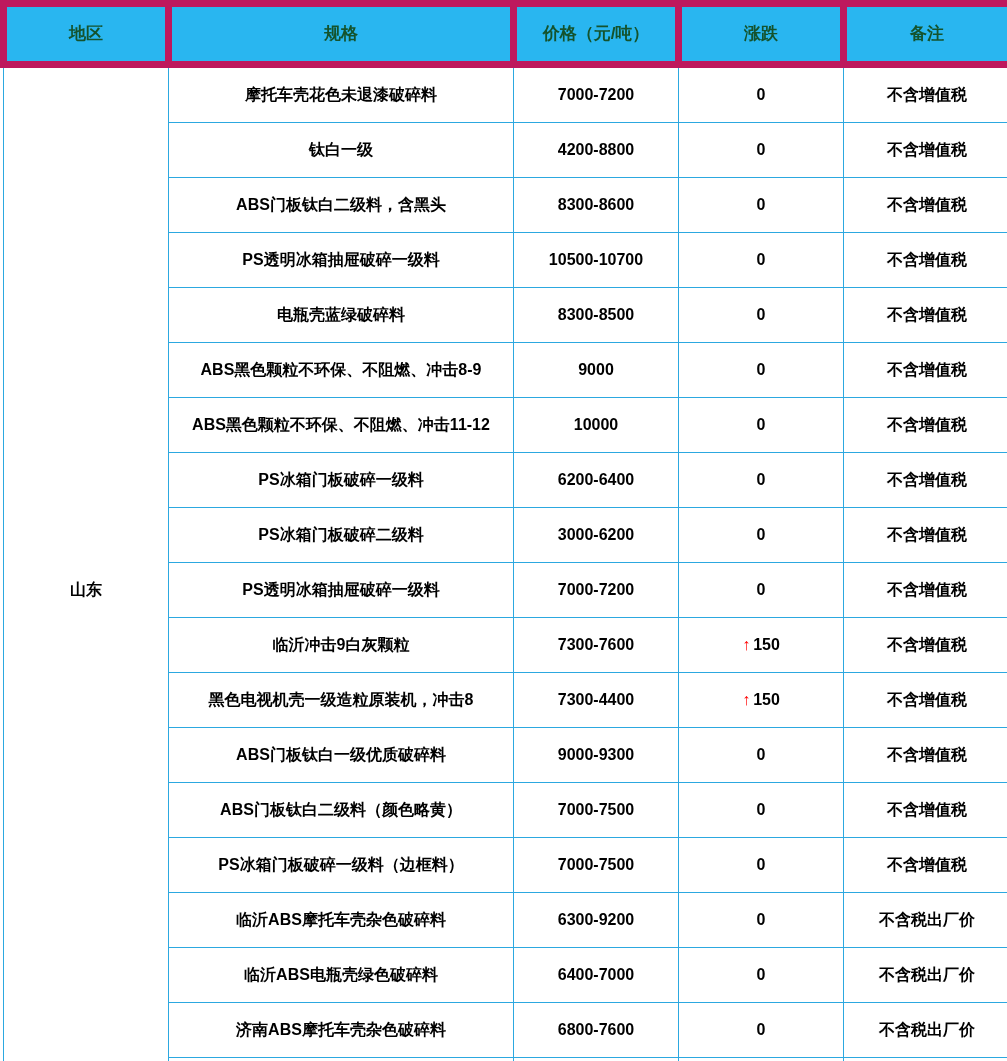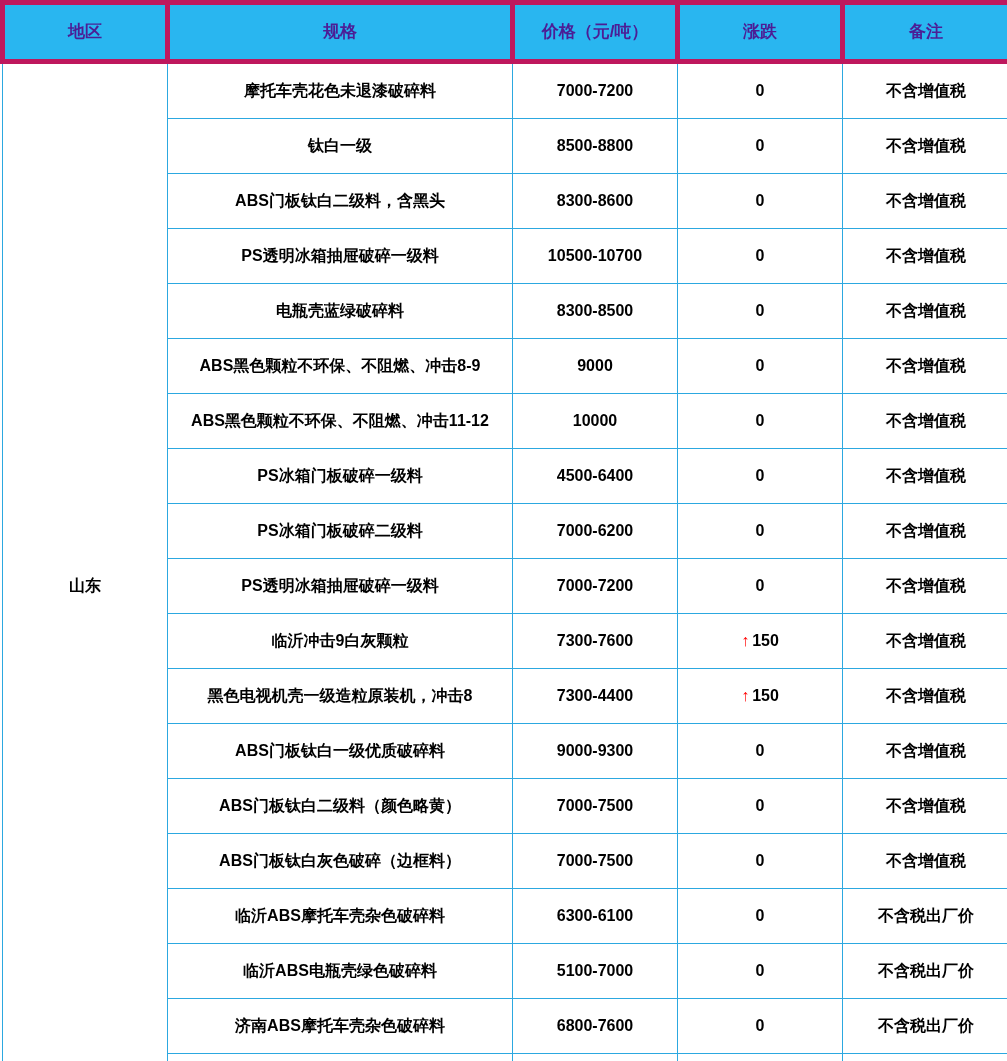--- a/index.html
+++ b/index.html
@@ -28,25 +28,25 @@
     text-align: center;
     vertical-align: middle;
     font-size: 16px;
     color: #000000;
     padding: 6px 4px;
     line-height: 1.25;
     word-break: break-all;
   }
   table.price-table thead th {
     background: #29b6f0;
-    color: #4c1d95;
+    color: #14532d;
     font-weight: bold;
     height: 42px;
     font-size: 17px;
-    border: 5px solid #be185d;
+    border: 7px solid #be185d;
   }
   table.price-table tbody td {
     height: 42px;
     font-weight: bold;
   }
   td.region-cell {
     font-weight: bold;
     font-size: 17px;
   }
   td.spec-cell {
@@ -94,21 +94,21 @@
   <tbody id="table-body">
       <tr>
         <td class="region-cell" rowspan="19">山东</td>
         <td class="spec-cell">摩托车壳花色未退漆破碎料</td>
         <td class="price-cell">7000-7200</td>
         <td class="change-cell">0</td>
         <td class="remark-cell">不含增值税</td>
       </tr>
       <tr>
         <td class="spec-cell">钛白一级</td>
-        <td class="price-cell">8500-8800</td>
+        <td class="price-cell">4200-8800</td>
         <td class="change-cell">0</td>
         <td class="remark-cell">不含增值税</td>
       </tr>
       <tr>
         <td class="spec-cell">ABS门板钛白二级料，含黑头</td>
         <td class="price-cell">8300-8600</td>
         <td class="change-cell">0</td>
         <td class="remark-cell">不含增值税</td>
       </tr>
       <tr>
@@ -130,27 +130,27 @@
         <td class="remark-cell">不含增值税</td>
       </tr>
       <tr>
         <td class="spec-cell">ABS黑色颗粒不环保、不阻燃、冲击11-12</td>
         <td class="price-cell">10000</td>
         <td class="change-cell">0</td>
         <td class="remark-cell">不含增值税</td>
       </tr>
       <tr>
         <td class="spec-cell">PS冰箱门板破碎一级料</td>
-        <td class="price-cell">4500-6400</td>
+        <td class="price-cell">6200-6400</td>
         <td class="change-cell">0</td>
         <td class="remark-cell">不含增值税</td>
       </tr>
       <tr>
         <td class="spec-cell">PS冰箱门板破碎二级料</td>
-        <td class="price-cell">7000-6200</td>
+        <td class="price-cell">3000-6200</td>
         <td class="change-cell">0</td>
         <td class="remark-cell">不含增值税</td>
       </tr>
       <tr>
         <td class="spec-cell">PS透明冰箱抽屉破碎一级料</td>
         <td class="price-cell">7000-7200</td>
         <td class="change-cell">0</td>
         <td class="remark-cell">不含增值税</td>
       </tr>
       <tr>
@@ -171,34 +171,34 @@
         <td class="change-cell">0</td>
         <td class="remark-cell">不含增值税</td>
       </tr>
       <tr>
         <td class="spec-cell">ABS门板钛白二级料（颜色略黄）</td>
         <td class="price-cell">7000-7500</td>
         <td class="change-cell">0</td>
         <td class="remark-cell">不含增值税</td>
       </tr>
       <tr>
-        <td class="spec-cell">ABS门板钛白灰色破碎（边框料）</td>
+        <td class="spec-cell">PS冰箱门板破碎一级料（边框料）</td>
         <td class="price-cell">7000-7500</td>
         <td class="change-cell">0</td>
         <td class="remark-cell">不含增值税</td>
       </tr>
       <tr>
         <td class="spec-cell">临沂ABS摩托车壳杂色破碎料</td>
-        <td class="price-cell">6300-6100</td>
+        <td class="price-cell">6300-9200</td>
         <td class="change-cell">0</td>
         <td class="remark-cell">不含税出厂价</td>
       </tr>
       <tr>
         <td class="spec-cell">临沂ABS电瓶壳绿色破碎料</td>
-        <td class="price-cell">5100-7000</td>
+        <td class="price-cell">6400-7000</td>
         <td class="change-cell">0</td>
         <td class="remark-cell">不含税出厂价</td>
       </tr>
       <tr>
         <td class="spec-cell">济南ABS摩托车壳杂色破碎料</td>
         <td class="price-cell">6800-7600</td>
         <td class="change-cell">0</td>
         <td class="remark-cell">不含税出厂价</td>
       </tr>
       <tr>

